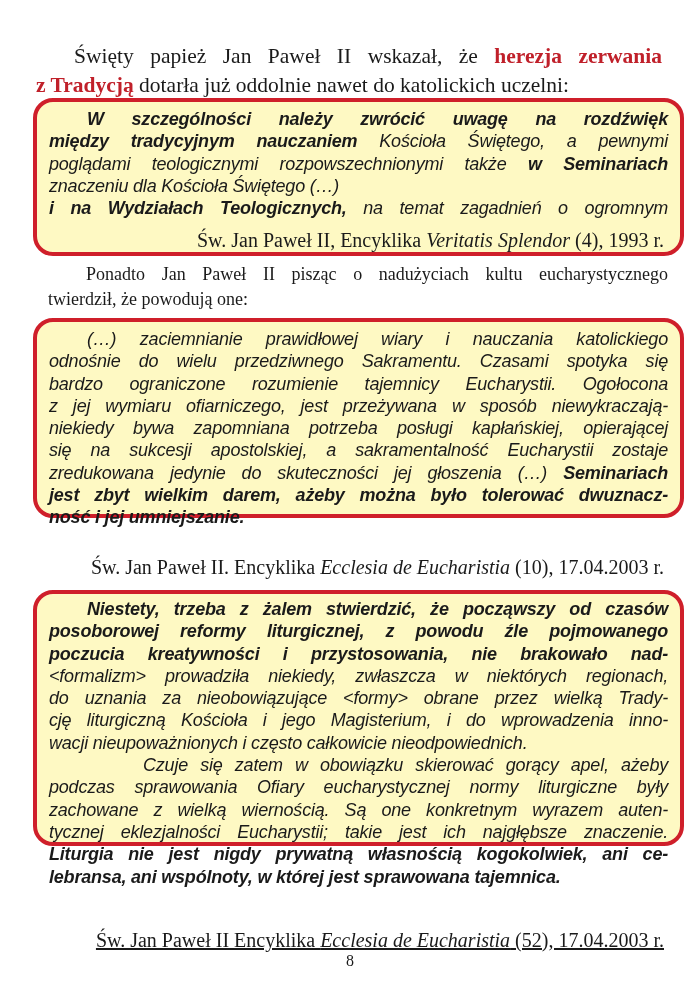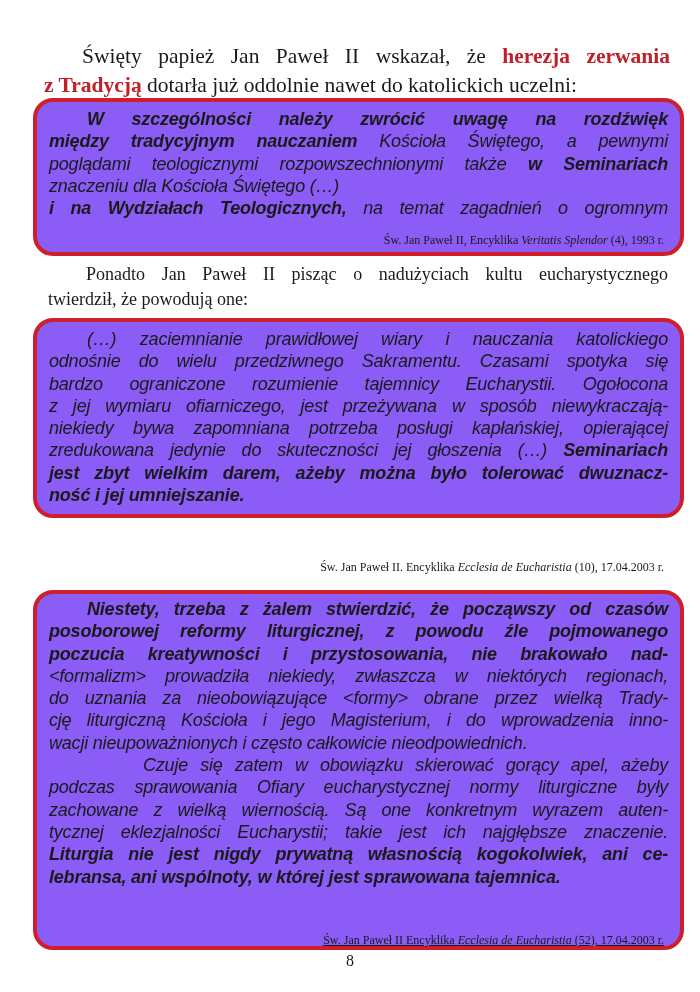--- a/index.html
+++ b/index.html
@@ -1,40 +1,40 @@
 <!DOCTYPE html>
 <html><head>
 <meta charset="utf-8">
 <style>
   html, body { margin: 0; padding: 0; background: #ffffff; }
   body { width: 700px; height: 992px; position: relative; overflow: hidden; color: #1a1a1a; }
   .serif { font-family: "Liberation Serif", "DejaVu Serif", serif; }
   .sans { font-family: "Liberation Sans", "DejaVu Sans", sans-serif; }
   .para {
-    position: absolute; left: 44px; width: 626px;
+    position: absolute; left: 36px; width: 626px;
     font-size: 19.5px; line-height: 26px; text-align: justify;
   }
   .para .line { display: block; text-align: justify; text-align-last: justify; white-space: nowrap; }
   .para .line.last { text-align-last: left; }
   .red-bold { color: #c0202a; font-weight: bold; }
   .quote-box {
     position: absolute; left: 33px; width: 651px;
     border: 4px solid #cf1f2a; border-radius: 20px;
-    box-sizing: border-box; background: #8b5cf6;
+    box-sizing: border-box; background: #fef9c3;
   }
   .qtext {
     position: absolute; left: 12px; right: 12px;
     font-style: italic; font-size: 18px; line-height: 22.3px;
     letter-spacing: -0.2px;
   }
   .qline { display: block; white-space: nowrap; text-align: justify; text-align-last: justify; }
   .qline.last { text-align-last: left; }
   .b { font-weight: bold; }
   .cite {
-    position: absolute; right: 16px; font-size: 12px; line-height: 20px; white-space: nowrap;
+    position: absolute; right: 16px; font-size: 20px; line-height: 20px; white-space: nowrap;
   }
   .cite i { font-style: italic; }
   .pagenum { position: absolute; left: 0; width: 700px; top: 952px; text-align: center; font-size: 16px; }
   .indent { padding-left: 38px; }
   .indent2 { padding-left: 94px; }
 </style>
 </head>
 <body>
 
 <div class="para serif" style="top:42px; font-size:21.5px; line-height:29px;">
@@ -60,30 +60,31 @@
   <span class="line last">twierdził, że powodują one:</span>
 </div>
 
 <div class="quote-box" style="top:318px; height:200px;">
   <div class="qtext sans" style="top:6px;">
     <span class="qline indent">(…) zaciemnianie prawidłowej wiary i nauczania katolickiego</span>
     <span class="qline">odnośnie do wielu przedziwnego Sakramentu. Czasami spotyka się</span>
     <span class="qline">bardzo ograniczone rozumienie tajemnicy Eucharystii. Ogołocona</span>
     <span class="qline">z jej wymiaru ofiarniczego, jest przeżywana w sposób niewykraczają-</span>
     <span class="qline">niekiedy bywa zapomniana potrzeba posługi kapłańskiej, opierającej</span>
+    <span class="qline">się na sukcesji apostolskiej, a sakramentalność Eucharystii zostaje</span>
     <span class="qline"><span>zredukowana jedynie do skuteczności jej głoszenia (…) </span><span class="b">Seminariach</span></span>
     <span class="qline b">jest zbyt wielkim darem, ażeby można było tolerować dwuznacz-</span>
     <span class="qline b last">ność i jej umniejszanie.</span>
   </div>
   <div class="cite serif" style="top:235px;">
     <span>Św. Jan Paweł II. Encyklika </span><i>Ecclesia de Eucharistia</i><span> (10), 17.04.2003 r.</span>
   </div>
 </div>
 
-<div class="quote-box" style="top:590px; height:360px;">
+<div class="quote-box" style="top:590px; height:256px;">
   <div class="qtext sans" style="top:4px;">
     <span class="qline b indent">Niestety, trzeba z żalem stwierdzić, że począwszy od czasów</span>
     <span class="qline b">posoborowej reformy liturgicznej, z powodu źle pojmowanego</span>
     <span class="qline b">poczucia kreatywności i przystosowania, nie brakowało nad-</span>
     <span class="qline">&lt;formalizm&gt; prowadziła niekiedy, zwłaszcza w niektórych regionach,</span>
     <span class="qline">do uznania za nieobowiązujące &lt;formy&gt; obrane przez wielką Trady-</span>
     <span class="qline">cję liturgiczną Kościoła i jego Magisterium, i do wprowadzenia inno-</span>
     <span class="qline last">wacji nieupoważnionych i często całkowicie nieodpowiednich.</span>
     <span class="qline indent2">Czuje się zatem w obowiązku skierować gorący apel, ażeby</span>
     <span class="qline">podczas sprawowania Ofiary eucharystycznej normy liturgiczne były</span>

